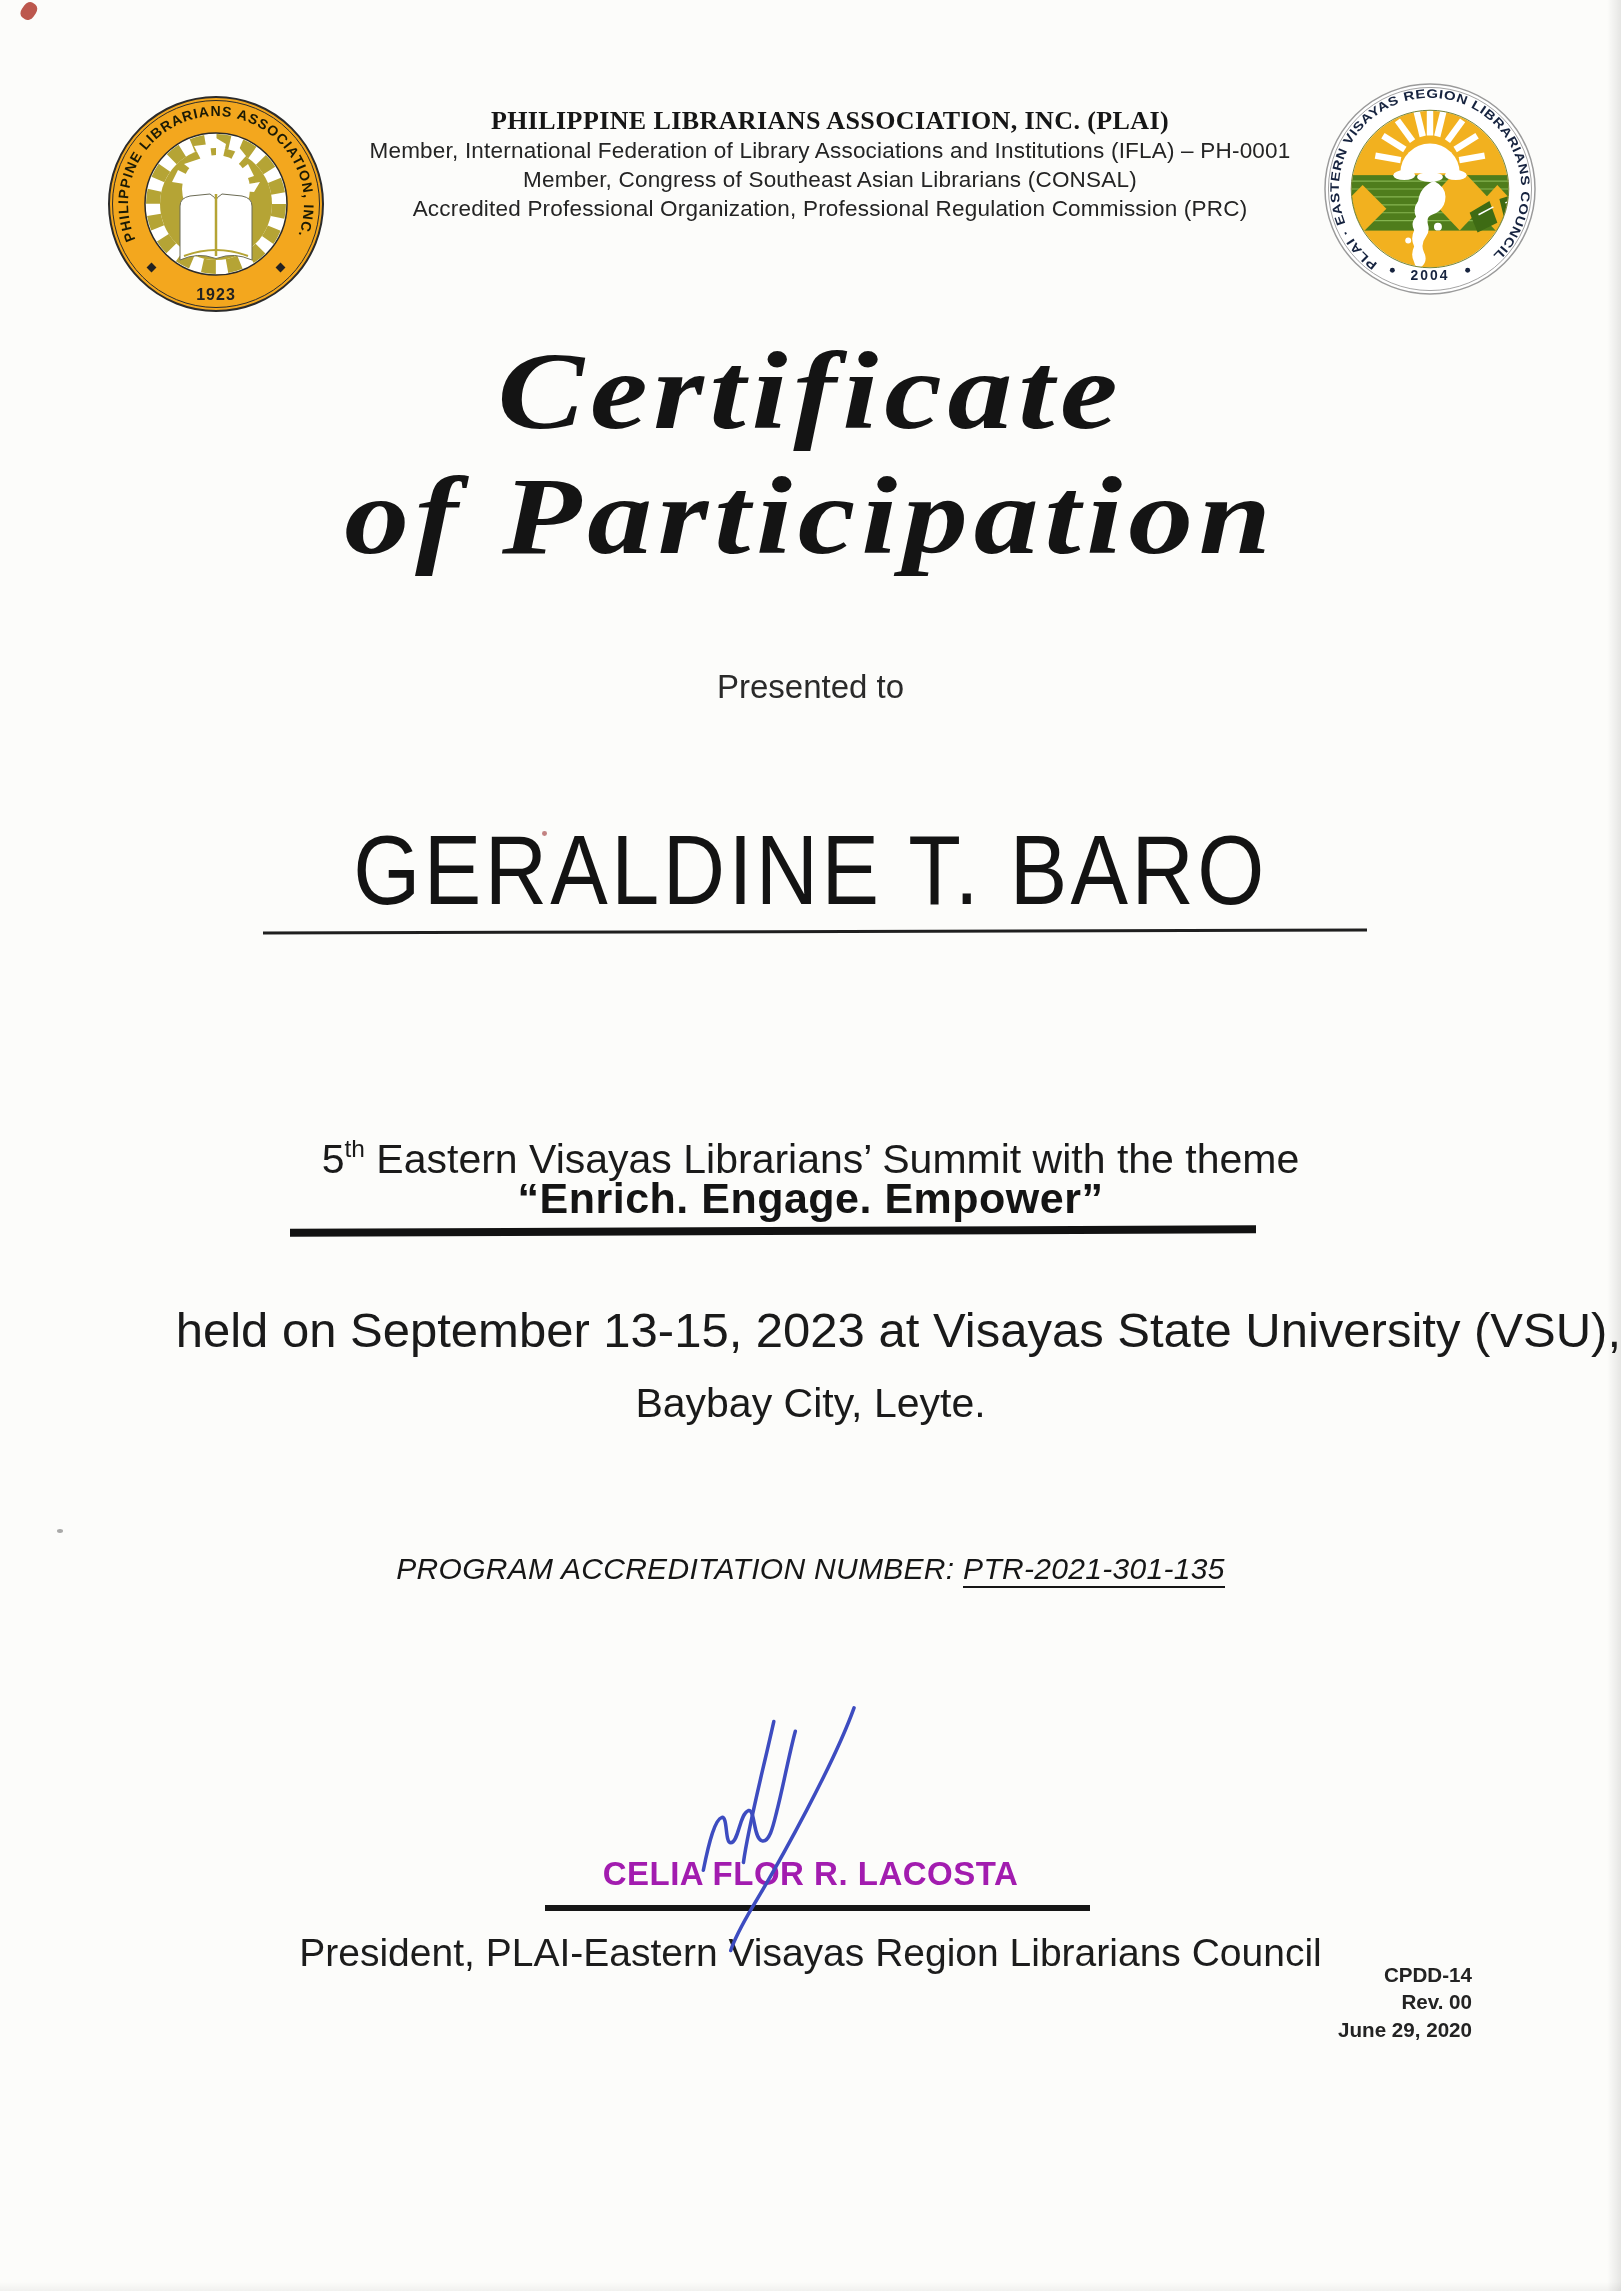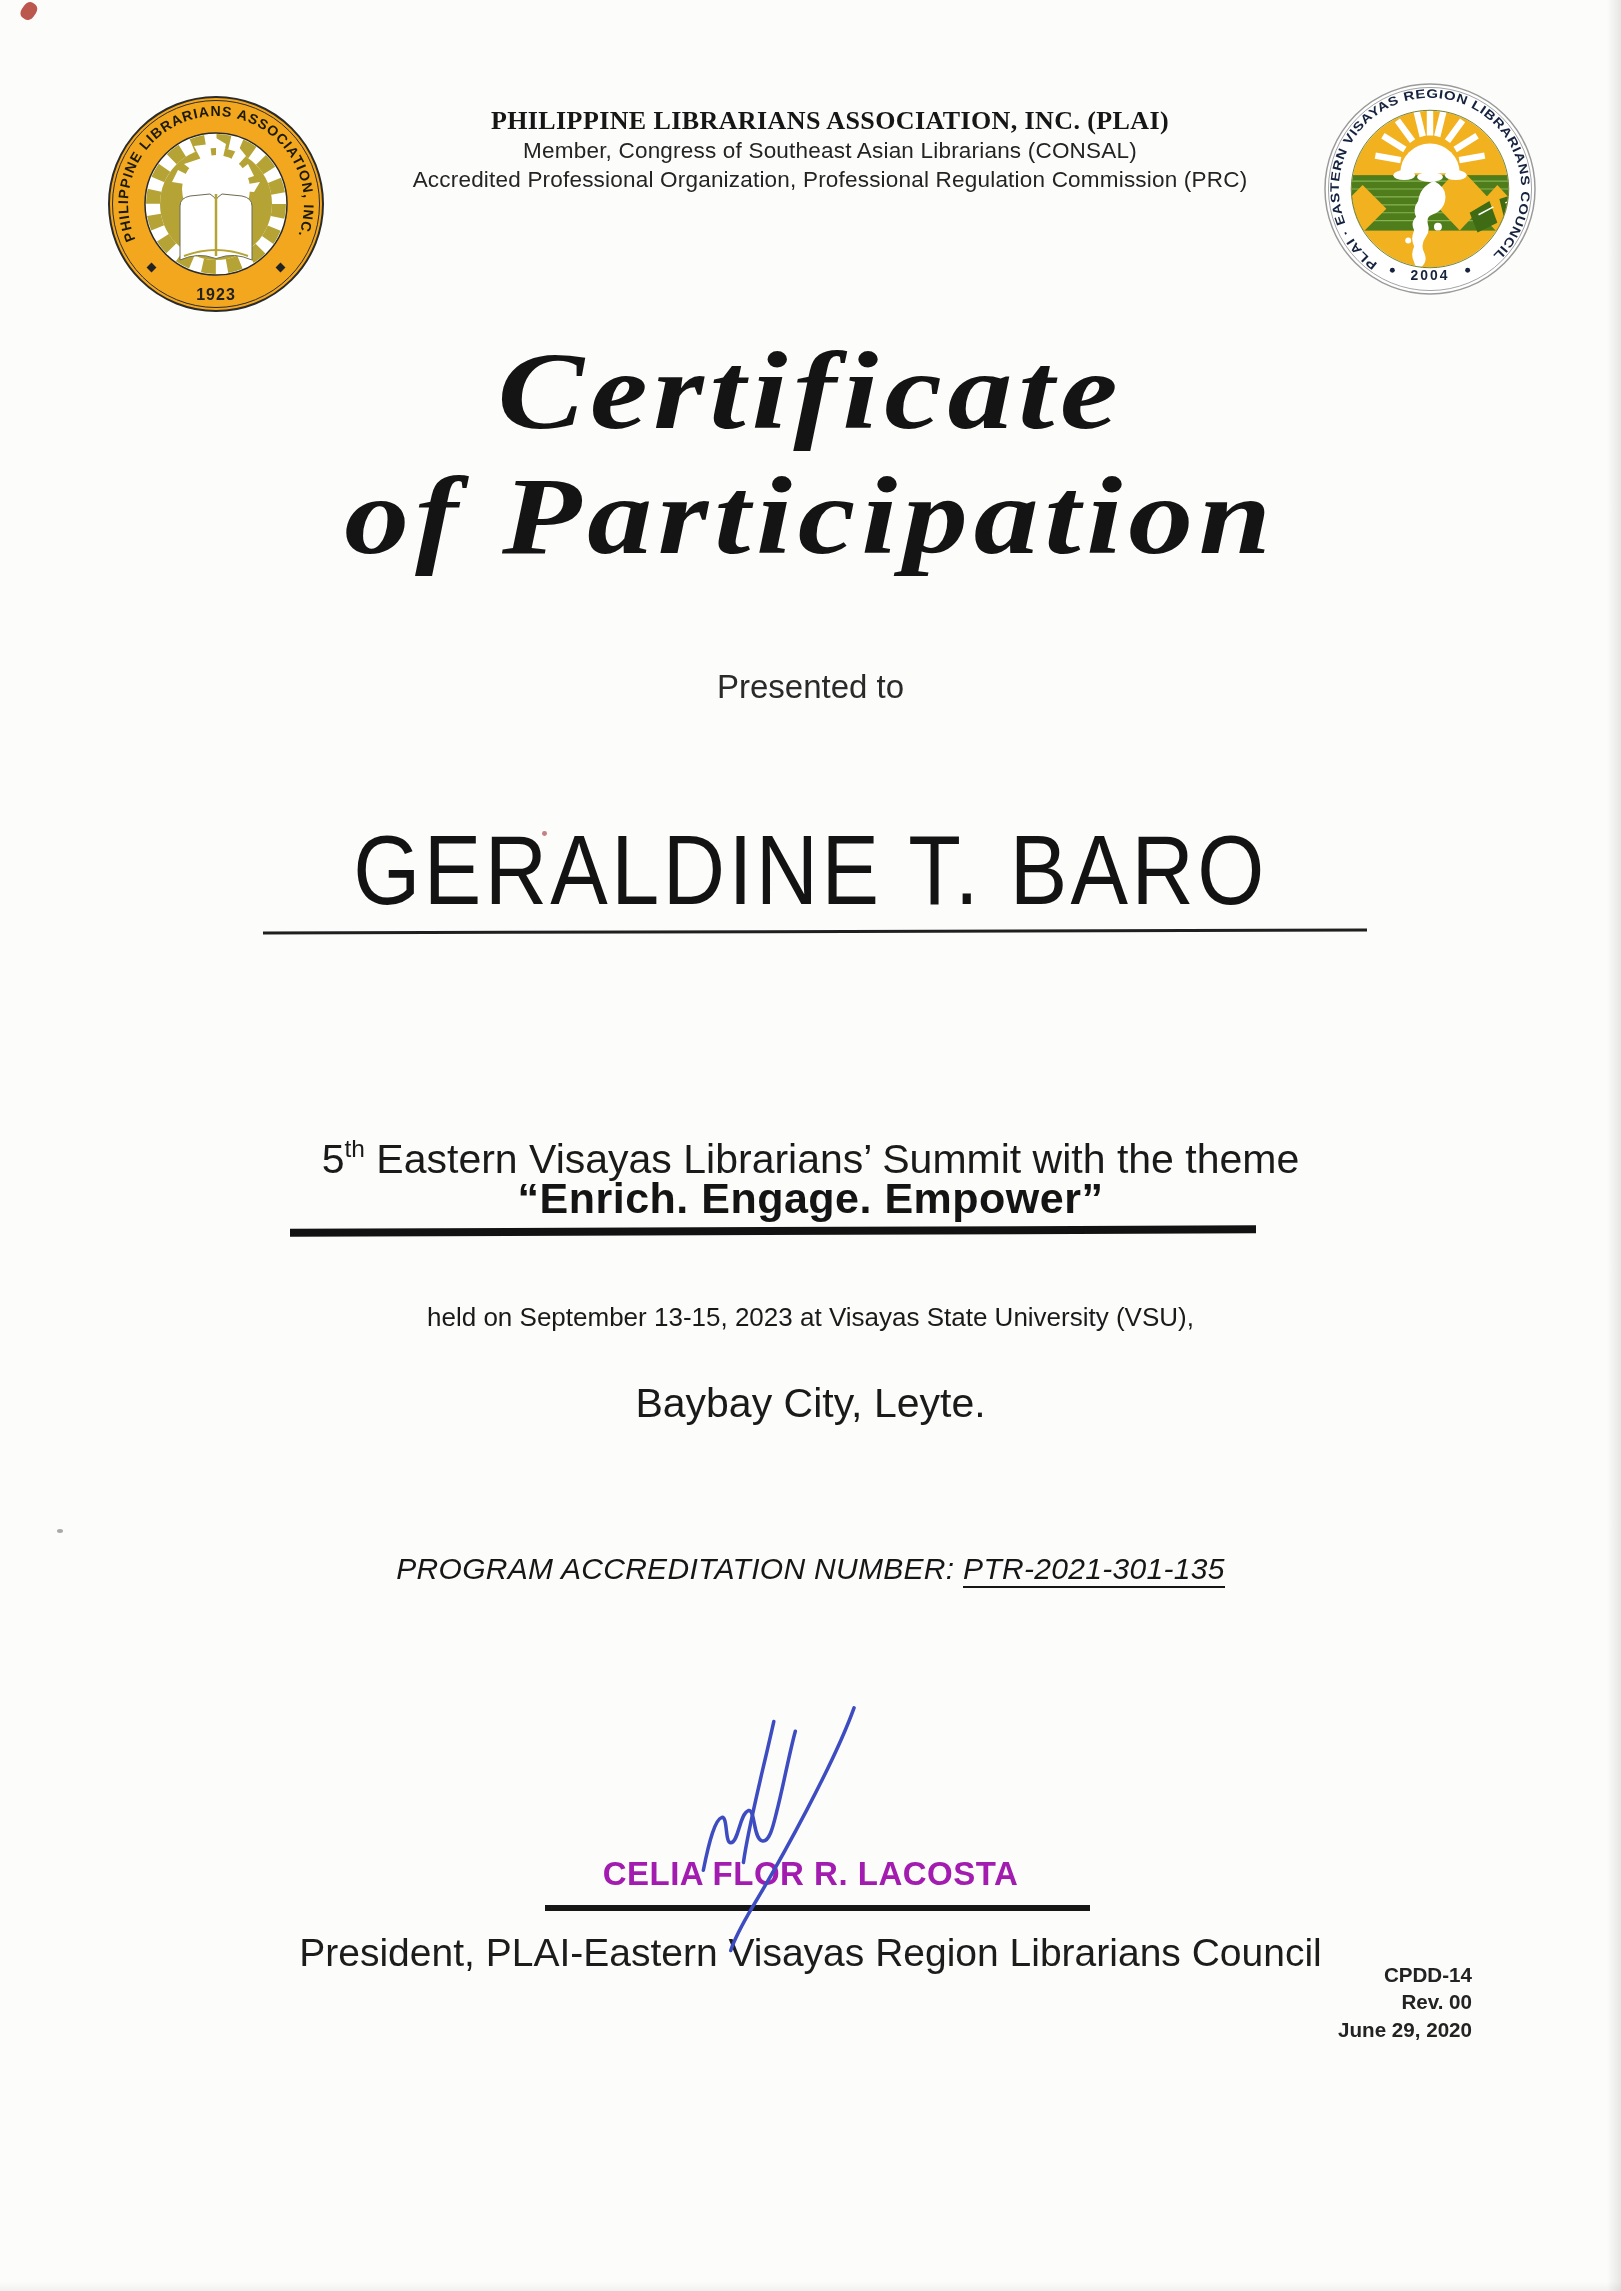--- a/index.html
+++ b/index.html
@@ -22,21 +22,21 @@
   
   .presented{top:668px;font-size:33px;color:#2a2a2a;}
   .recipient{top:821px;font-size:98px;line-height:98px;letter-spacing:3.9px;color:#131313;transform:scaleX(.88);transform-origin:center top;white-space:nowrap;}
   .rule{background:#1f1f1f;}
   .name-rule{left:263px;top:930px;width:1104px;height:2.9px;transform:rotate(-.15deg);}
   .body1{top:980px;font-size:36px;color:#1d1d1d;letter-spacing:0.2px;}
   .event{top:1115px;font-size:41px;color:#1a1a1a;margin-top:20px;}
   .event sup{font-size:24.5px;vertical-align:15.7px;}
   .theme{top:1174px;font-size:43px;font-weight:bold;color:#141414;letter-spacing:0.5px;}
   .theme-rule{left:290px;top:1227px;width:966px;height:7.8px;background:#121212;transform:rotate(-.2deg);}
-  .held1{top:1302px;font-size:26px;color:#1a1a1a;}
+  .held1{top:1302px;font-size:49px;color:#1a1a1a;text-align:right;}
   .held2{top:1380px;font-size:41px;color:#1a1a1a;}
   .accred{font-style:italic;font-size:30px;color:#161616;letter-spacing:0.3px;}
   .accred .val{font-weight:normal;border-bottom:2.9px solid #161616;padding-bottom:1px;}
   .accred1{top:1552px;}
   .accred2{top:1595px;}
   
   .sig-name{top:1855px;font-size:33px;font-weight:bold;color:#a21caf;letter-spacing:0.5px;}
   .sig-rule{left:545px;top:1905px;width:545px;height:5.9px;background:#161616;}
   .sig-title{top:1931px;font-size:39px;color:#1c1c1c;}
   .sig-svg{left:627px;top:1694px;z-index:5;}
@@ -158,20 +158,21 @@
     <text font-size="12.5" font-weight="bold" fill="#16233f" letter-spacing=".5">
       <textPath href="#arcR" textLength="452" lengthAdjust="spacingAndGlyphs">PLAI · EASTERN VISAYAS REGION LIBRARIANS COUNCIL</textPath>
     </text>
     <text x="108" y="200" text-anchor="middle" font-size="14" font-weight="bold" fill="#16233f" letter-spacing="2">2004</text>
     <circle cx="70" cy="190" r="2.5" fill="#16233f"></circle>
     <circle cx="146" cy="190" r="2.5" fill="#16233f"></circle>
   </svg>
 
   <div class="abs org-block">
     <div class="org-main">PHILIPPINE LIBRARIANS ASSOCIATION, INC. (PLAI)</div>
+    <div class="org-sub">Member, International Federation of Library Associations and Institutions (IFLA) – PH-0001</div>
     <div class="org-sub">Member, Congress of Southeast Asian Librarians (CONSAL)</div>
     <div class="org-sub">Accredited Professional Organization, Professional Regulation Commission (PRC)</div>
   </div>
 
   <div class="abs centered cert-title">
     <div>Certificate</div>
     <div>of Participation</div>
   </div>
 
   <div class="abs centered presented">Presented to</div>

